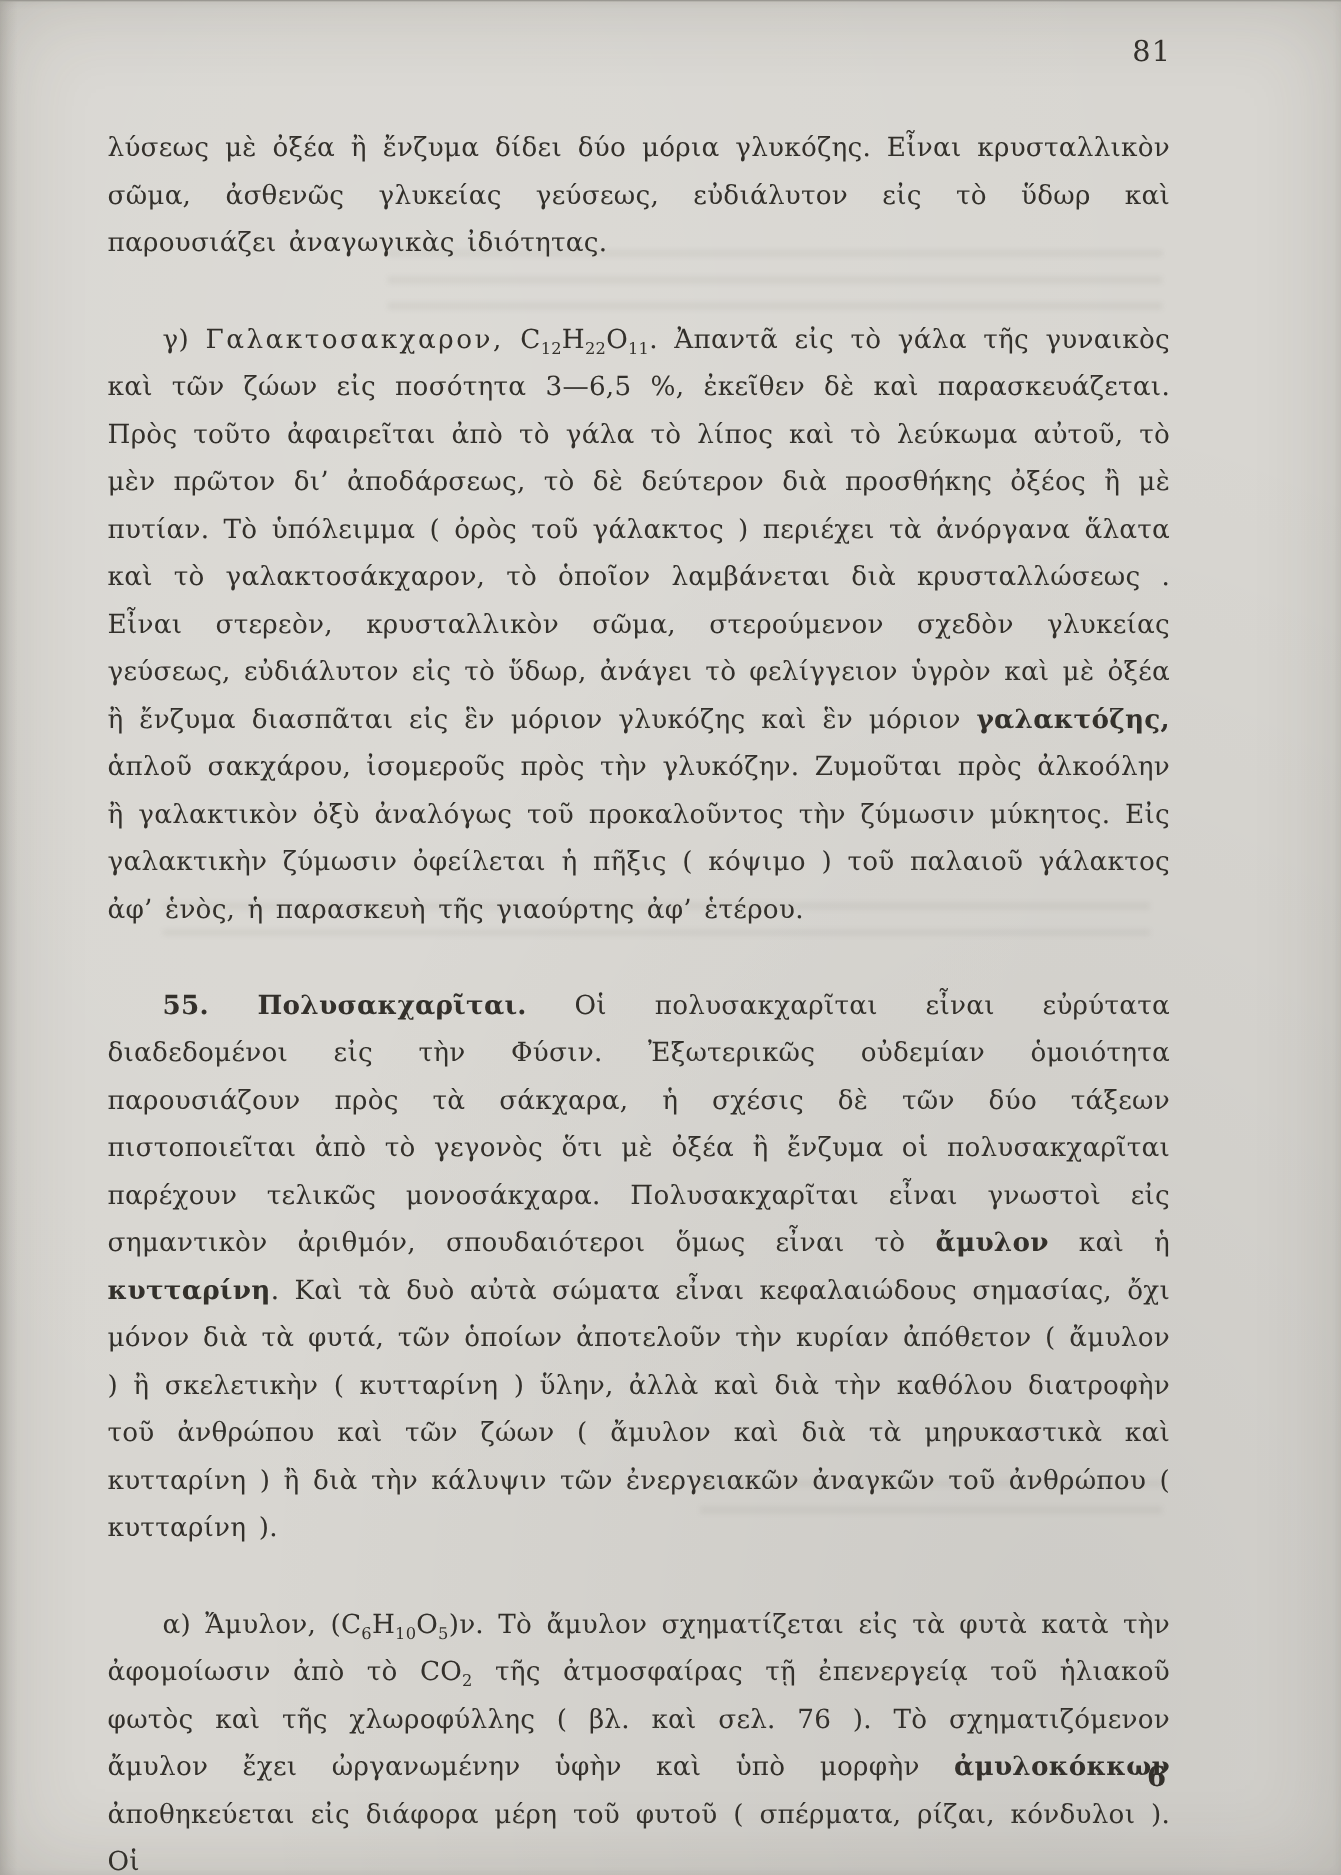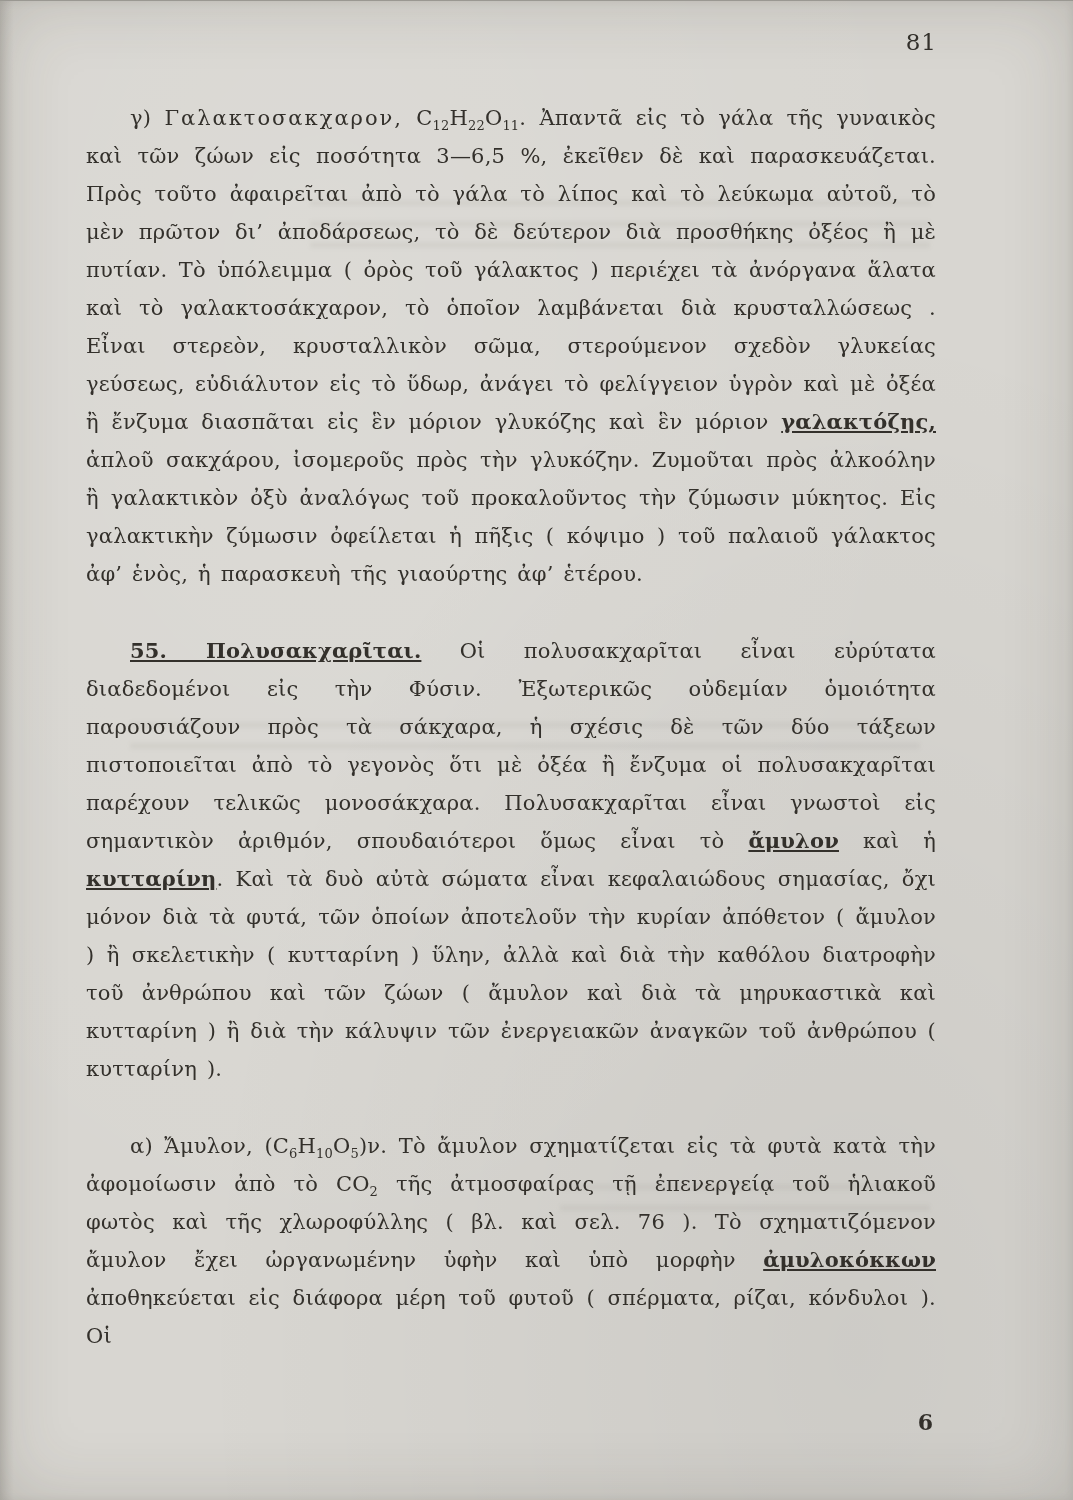--- a/index.html
+++ b/index.html
@@ -27,21 +27,21 @@
   .text-block{
     position:absolute;left:86px;top:98px;width:850px;
     font-size:21px;line-height:38px;
     text-align:justify;
     word-spacing:3px;
     letter-spacing:0.2px;
   }
   .para{margin:0 0 39px 0;}
   .para:last-child{margin-bottom:0;}
   .para.indent{text-indent:44px;}
-  .bold{font-weight:bold;text-decoration:underline;}
+  .bold{font-weight:bold;}
   .ls{letter-spacing:2px;}
   sub{font-size:0.62em;line-height:0;}
   .footer-mark{
     position:absolute;bottom:66px;right:140px;
     font-size:22px;font-weight:bold;
   }
   .bleed{
     position:absolute;
     background:repeating-linear-gradient(180deg,
       transparent 0 5px,
@@ -65,19 +65,20 @@
 
 <div class="page">
   <div class="edge-smudge"></div>
   <div class="bleed bleed-1"></div>
   <div class="bleed bleed-2"></div>
   <div class="bleed bleed-3"></div>
 
   <div class="page-number">81</div>
 
   <div class="text-block">
+      <p class="para"><span>λύσεως μὲ ὀξέα ἢ ἔνζυμα δίδει δύο μόρια γλυκόζης. Εἶναι κρυσταλλικὸν σῶμα, ἀσθενῶς γλυκείας γεύσεως, εὐδιάλυτον εἰς τὸ ὕδωρ καὶ παρουσιάζει ἀναγωγικὰς ἰδιότητας.</span></p>
       <p class="para indent"><span>γ) </span><span class="ls">Γαλακτοσακχαρον,</span><span> C</span><sub>12</sub><span>H</span><sub>22</sub><span>O</span><sub>11</sub><span>. Ἀπαντᾶ εἰς τὸ γάλα τῆς γυναικὸς καὶ τῶν ζώων εἰς ποσότητα 3—6,5 %, ἐκεῖθεν δὲ καὶ παρασκευάζεται. Πρὸς τοῦτο ἀφαιρεῖται ἀπὸ τὸ γάλα τὸ λίπος καὶ τὸ λεύκωμα αὐτοῦ, τὸ μὲν πρῶτον δι’ ἀποδάρσεως, τὸ δὲ δεύτερον διὰ προσθήκης ὀξέος ἢ μὲ πυτίαν. Τὸ ὑπόλειμμα ( ὀρὸς τοῦ γάλακτος ) περιέχει τὰ ἀνόργανα ἅλατα καὶ τὸ γαλακτοσάκχαρον, τὸ ὁποῖον λαμβάνεται διὰ κρυσταλλώσεως . Εἶναι στερεὸν, κρυσταλλικὸν σῶμα, στερούμενον σχεδὸν γλυκείας γεύσεως, εὐδιάλυτον εἰς τὸ ὕδωρ, ἀνάγει τὸ φελίγγειον ὑγρὸν καὶ μὲ ὀξέα ἢ ἔνζυμα διασπᾶται εἰς ἓν μόριον γλυκόζης καὶ ἓν μόριον </span><span class="bold">γαλακτόζης,</span><span> ἁπλοῦ σακχάρου, ἰσομεροῦς πρὸς τὴν γλυκόζην. Ζυμοῦται πρὸς ἀλκοόλην ἢ γαλακτικὸν ὀξὺ ἀναλόγως τοῦ προκαλοῦντος τὴν ζύμωσιν μύκητος. Εἰς γαλακτικὴν ζύμωσιν ὀφείλεται ἡ πῆξις ( κόψιμο ) τοῦ παλαιοῦ γάλακτος ἀφ’ ἑνὸς, ἡ παρασκευὴ τῆς γιαούρτης ἀφ’ ἑτέρου.</span></p>
       <p class="para indent"><span class="bold">55. Πολυσακχαρῖται.</span><span> Οἱ πολυσακχαρῖται εἶναι εὐρύτατα διαδεδομένοι εἰς τὴν Φύσιν. Ἐξωτερικῶς οὐδεμίαν ὁμοιότητα παρουσιάζουν πρὸς τὰ σάκχαρα, ἡ σχέσις δὲ τῶν δύο τάξεων πιστοποιεῖται ἀπὸ τὸ γεγονὸς ὅτι μὲ ὀξέα ἢ ἔνζυμα οἱ πολυσακχαρῖται παρέχουν τελικῶς μονοσάκχαρα. Πολυσακχαρῖται εἶναι γνωστοὶ εἰς σημαντικὸν ἀριθμόν, σπουδαιότεροι ὅμως εἶναι τὸ </span><span class="bold">ἄμυλον</span><span> καὶ ἡ </span><span class="bold">κυτταρίνη</span><span>. Καὶ τὰ δυὸ αὐτὰ σώματα εἶναι κεφαλαιώδους σημασίας, ὄχι μόνον διὰ τὰ φυτά, τῶν ὁποίων ἀποτελοῦν τὴν κυρίαν ἀπόθετον ( ἄμυλον ) ἢ σκελετικὴν ( κυτταρίνη ) ὕλην, ἀλλὰ καὶ διὰ τὴν καθόλου διατροφὴν τοῦ ἀνθρώπου καὶ τῶν ζώων ( ἄμυλον καὶ διὰ τὰ μηρυκαστικὰ καὶ κυτταρίνη ) ἢ διὰ τὴν κάλυψιν τῶν ἐνεργειακῶν ἀναγκῶν τοῦ ἀνθρώπου ( κυτταρίνη ).</span></p>
       <p class="para indent"><span>α) Ἄμυλον, (C</span><sub>6</sub><span>H</span><sub>10</sub><span>O</span><sub>5</sub><span>)ν. Τὸ ἄμυλον σχηματίζεται εἰς τὰ φυτὰ κατὰ τὴν ἀφομοίωσιν ἀπὸ τὸ CO</span><sub>2</sub><span> τῆς ἀτμοσφαίρας τῇ ἐπενεργείᾳ τοῦ ἡλιακοῦ φωτὸς καὶ τῆς χλωροφύλλης ( βλ. καὶ σελ. 76 ). Τὸ σχηματιζόμενον ἄμυλον ἔχει ὠργανωμένην ὑφὴν καὶ ὑπὸ μορφὴν </span><span class="bold">ἀμυλοκόκκων</span><span> ἀποθηκεύεται εἰς διάφορα μέρη τοῦ φυτοῦ ( σπέρματα, ρίζαι, κόνδυλοι ). Οἱ</span></p>
     </div>
 
   <div class="footer-mark">6</div>
 </div>
 
 </body></html>

